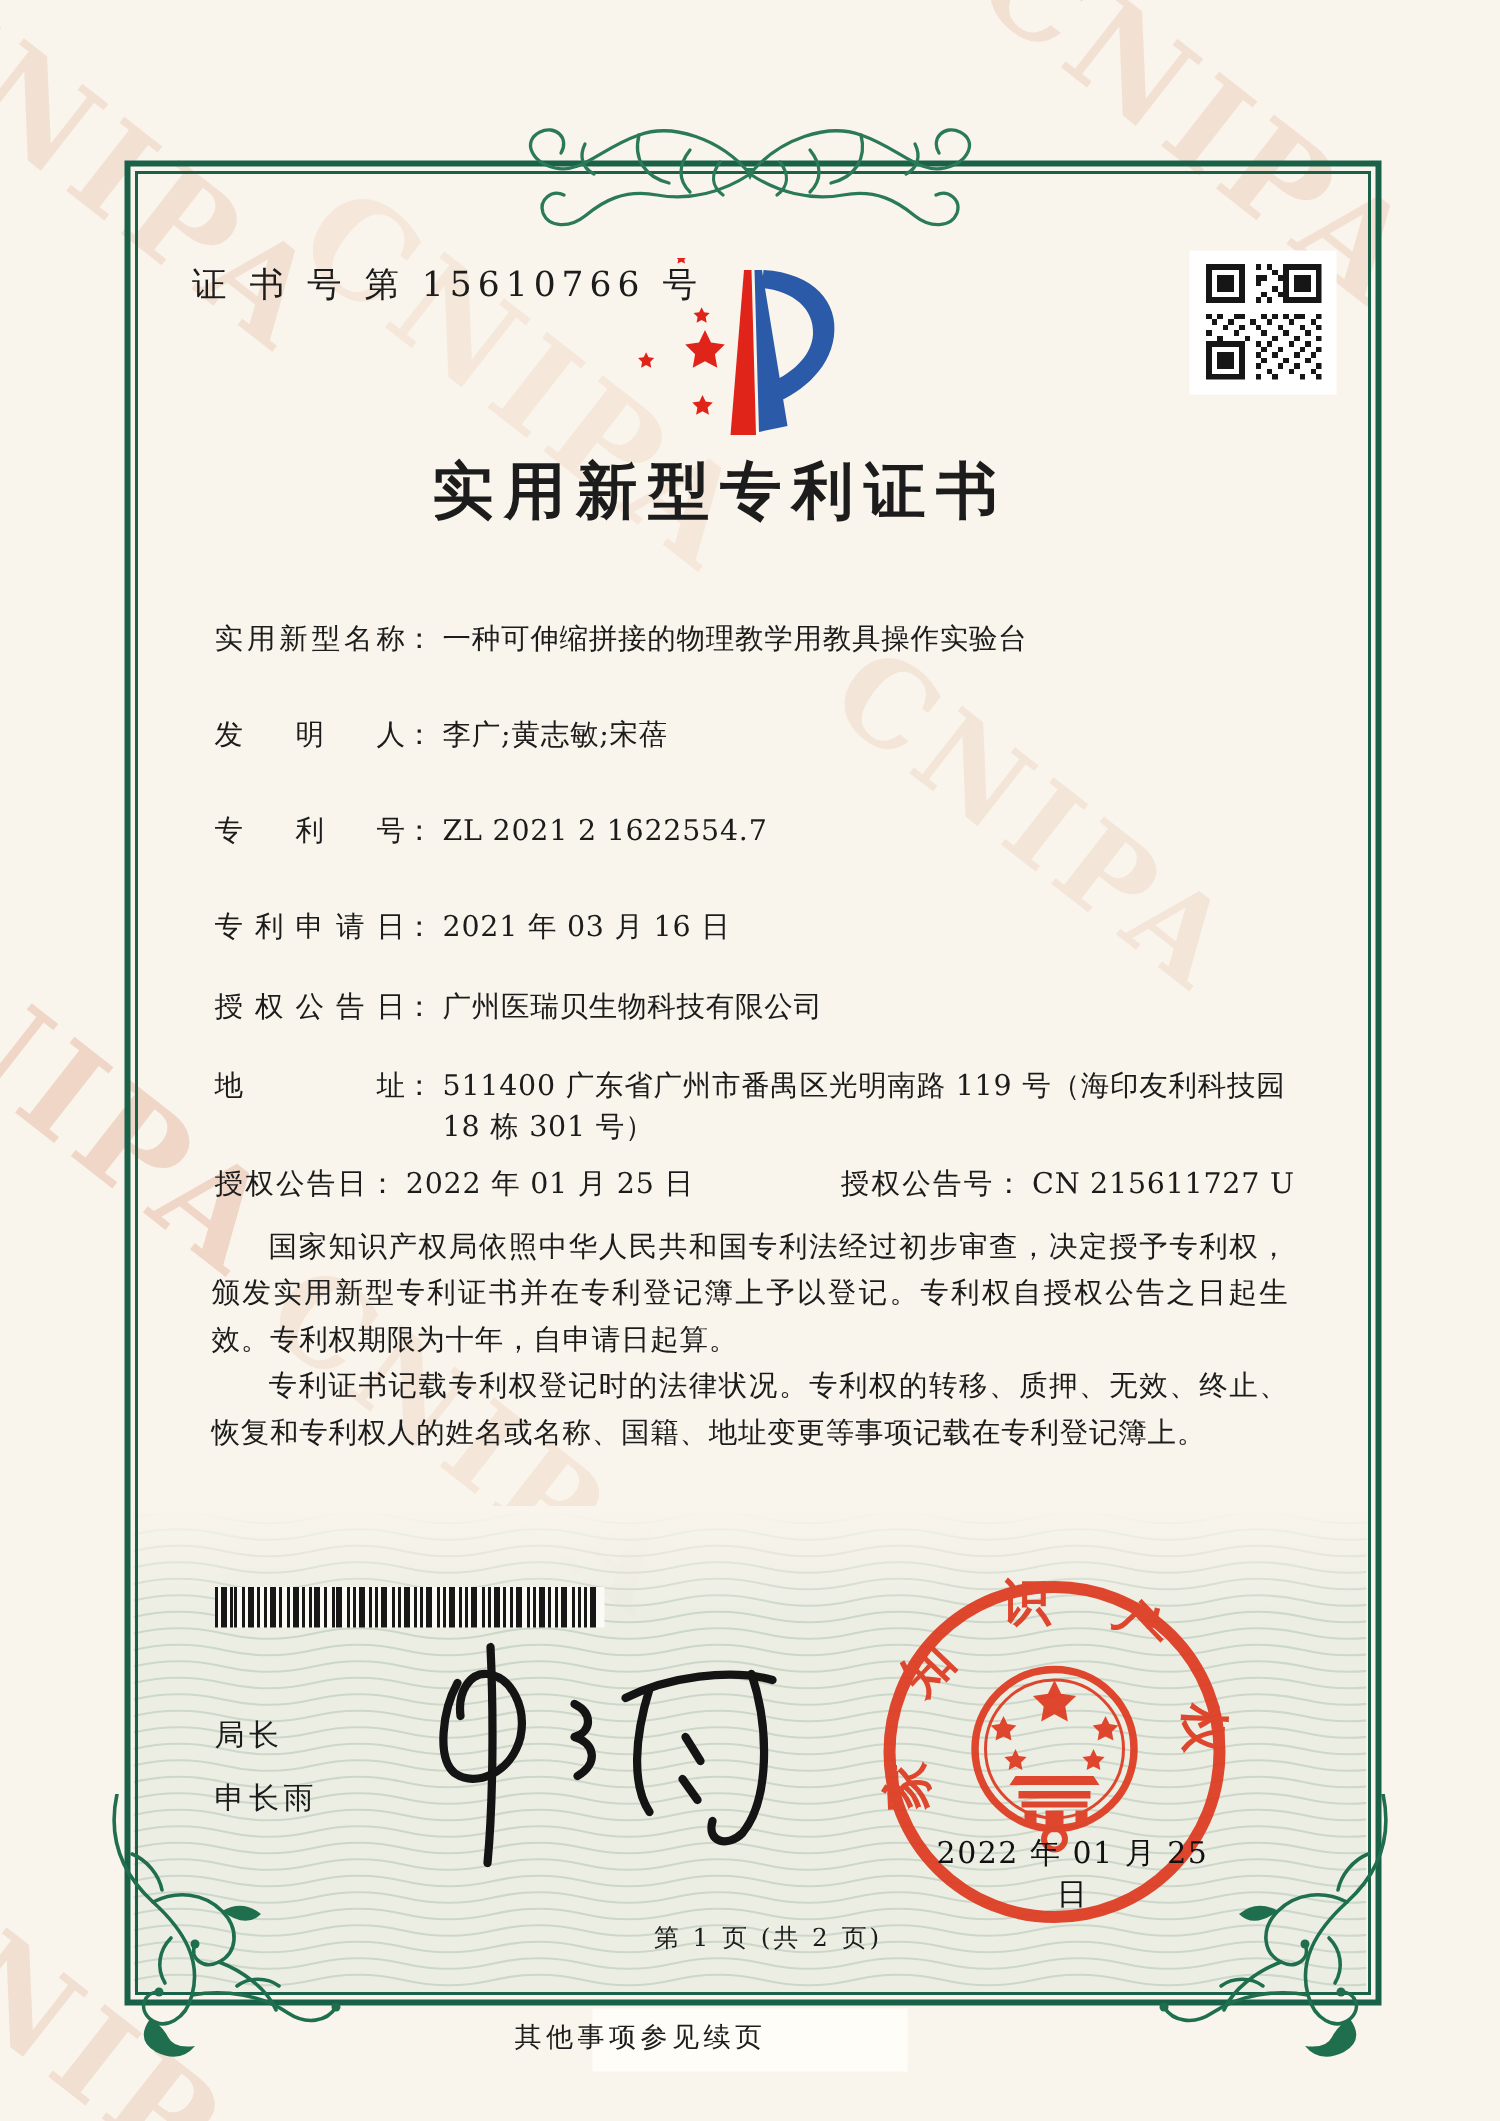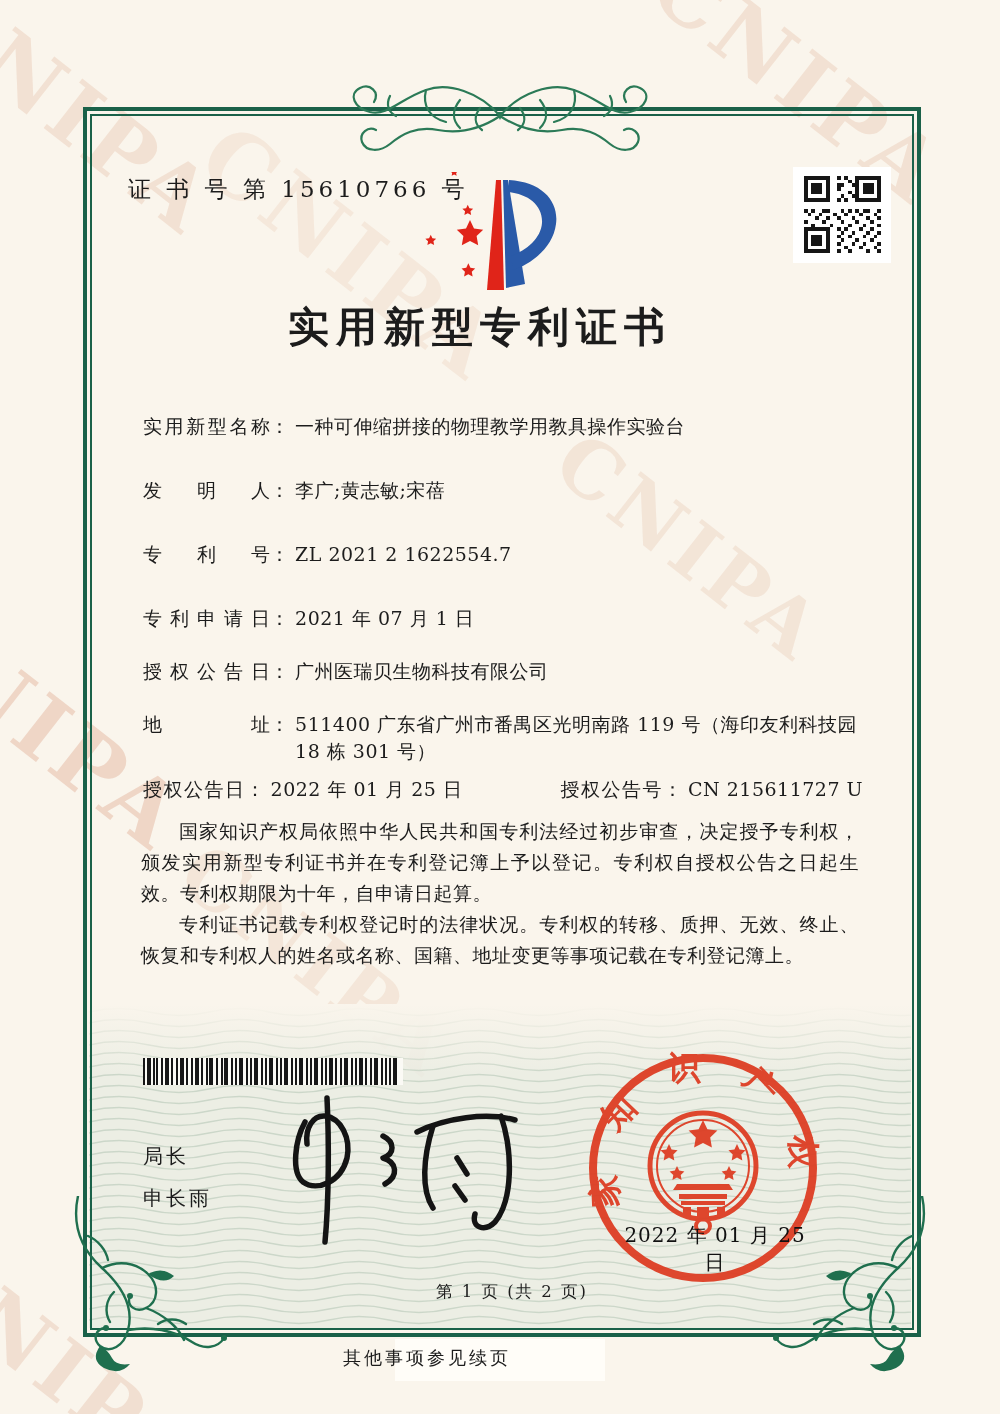--- a/index.html
+++ b/index.html
@@ -207,21 +207,21 @@
 <div class="fieldrow" style="top:477px;">
   <span class="flabel">发明人</span><span class="colon">：</span>
   <span class="fvalue">李广;黄志敏;宋蓓</span>
 </div>
 <div class="fieldrow" style="top:541px;">
   <span class="flabel">专利号</span><span class="colon">：</span>
   <span class="fvalue">ZL 2021 2 1622554.7</span>
 </div>
 <div class="fieldrow" style="top:605px;">
   <span class="flabel">专利申请日</span><span class="colon">：</span>
-  <span class="fvalue">2021 年 07 月 1 日</span>
+  <span class="fvalue">2021 年 03 月 16 日</span>
 </div>
 <div class="fieldrow" style="top:658px;">
   <span class="flabel">授权公告日</span><span class="colon">：</span>
   <span class="fvalue">广州医瑞贝生物科技有限公司</span>
 </div>
 <div class="fieldrow" style="top:711px;">
   <span class="flabel">地址</span><span class="colon">：</span>
   <span class="fvalue wrap">511400 广东省广州市番禺区光明南路 119 号（海印友利科技园 18 栋 301 号）</span>
 </div>
 <div class="fieldrow" style="top:776px;">

